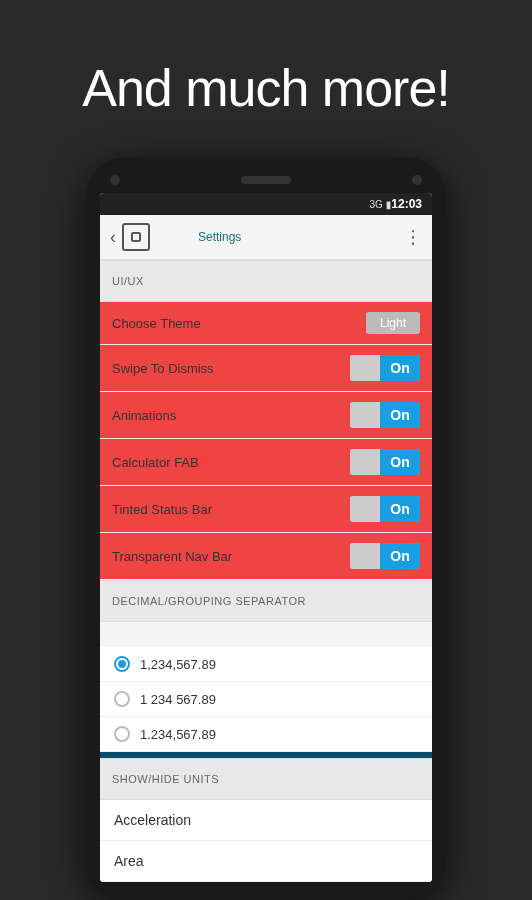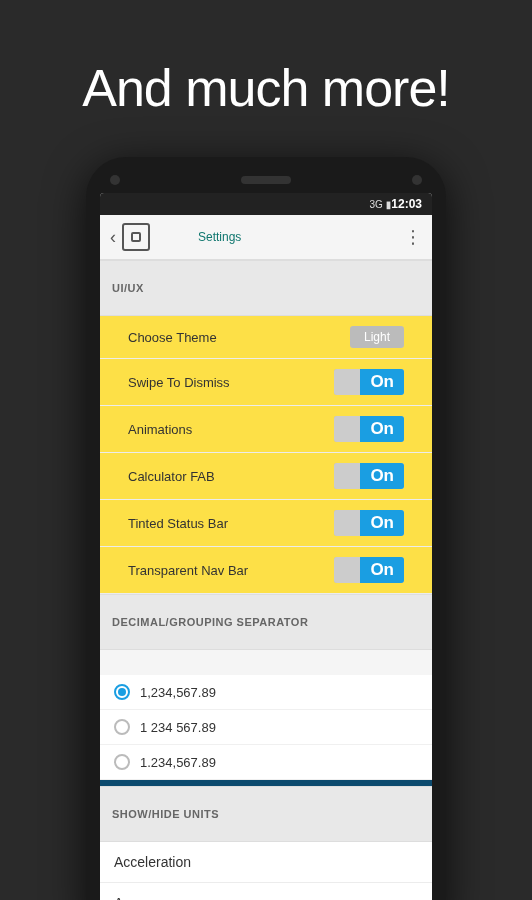--- a/index.html
+++ b/index.html
@@ -134,35 +134,35 @@
       font-size: 18px;
       color: #555;
     }
 
     .settings-content {
       background: #f5f5f5;
     }
 
     .section-header {
       background: #e8e8e8;
-      padding: 21px 12px;
+      padding: 14px 12px;
       font-size: 11px;
       color: #666;
-      font-weight: 700;
+      font-weight: 400;
       letter-spacing: 0.5px;
       border-top: 1px solid #ddd;
       border-bottom: 1px solid #ddd;
     }
 
     .setting-row {
       display: flex;
       align-items: center;
       justify-content: space-between;
-      padding: 10px 28px;
-      background: #fde047;
+      padding: 10px 12px;
+      background: #ef4444;
       border-bottom: 1px solid #ececec;
       min-height: 42px;
     }
 
     .setting-label {
       font-size: 13px;
       color: #333;
     }
 
     .toggle-switch {
@@ -177,21 +177,21 @@
 
     .toggle-off-area {
       flex: 1;
       height: 100%;
       background: #ccc;
     }
 
     .toggle-on {
       background: #1a9ee2;
       color: #fff;
-      font-size: 17px;
+      font-size: 14px;
       font-weight: bold;
       padding: 0 10px;
       height: 100%;
       display: flex;
       align-items: center;
       justify-content: center;
       min-width: 40px;
     }
 
     .theme-button {

